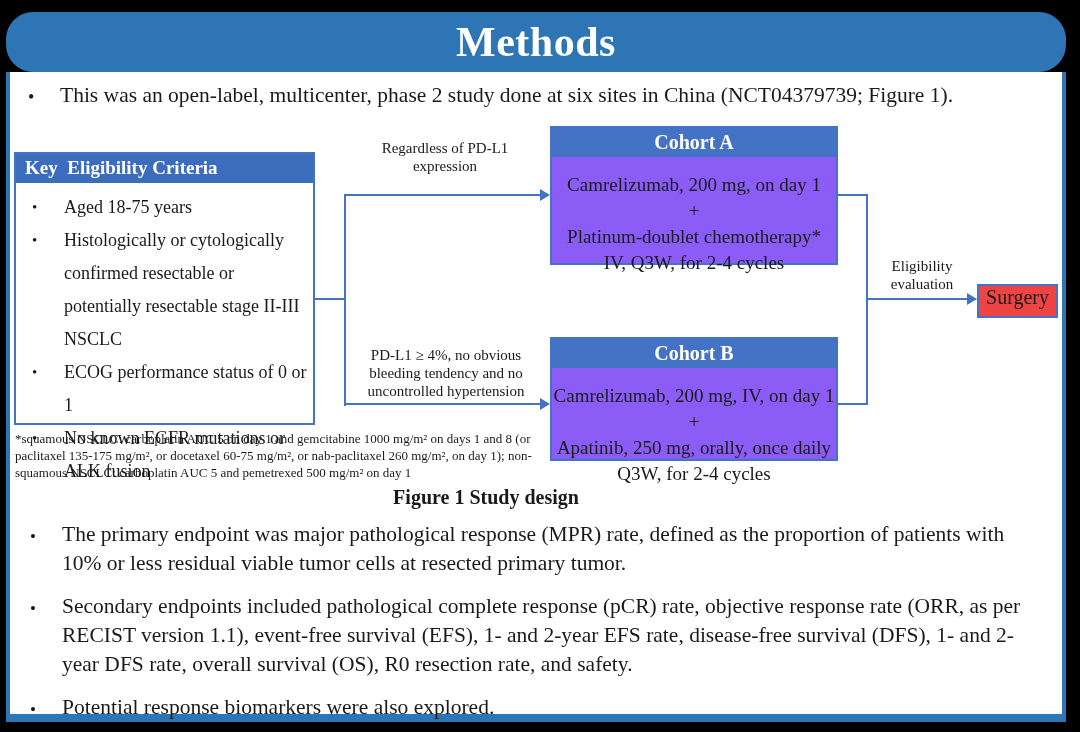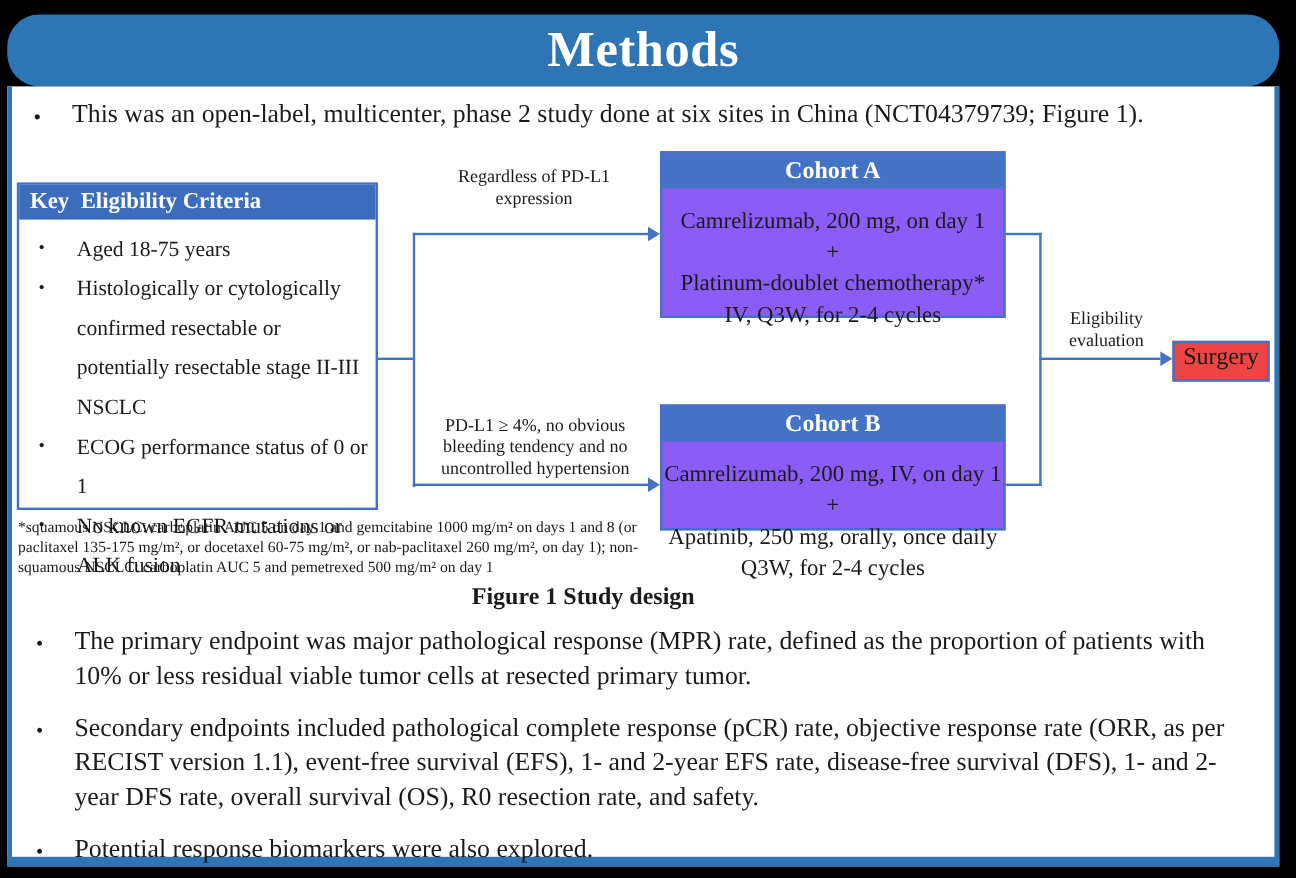--- a/index.html
+++ b/index.html
@@ -55,21 +55,21 @@
     position:relative; padding-left:38px;
     font-size:18px; line-height:33px;
   }
   .elig-item .dot { position:absolute; left:6px; top:0; font-size:15px; }
 
   
   .cohort {
     width:288px; border:2px solid #4472C4; background:#8b5cf6;
   }
   .cohort-a { left:550px; top:126px; height:139px; }
-  .cohort-b { left:550px; top:337px; height:105px; }
+  .cohort-b { left:550px; top:337px; height:124px; }
   .cohort-header {
     background:#4472C4; color:#fff; font-weight:bold;
     font-size:20px; height:29px; line-height:28px; text-align:center;
   }
   .cohort-body {
     text-align:center; font-size:19px; line-height:26px; padding-top:15px;
   }
 
   
   .surgery-box {

